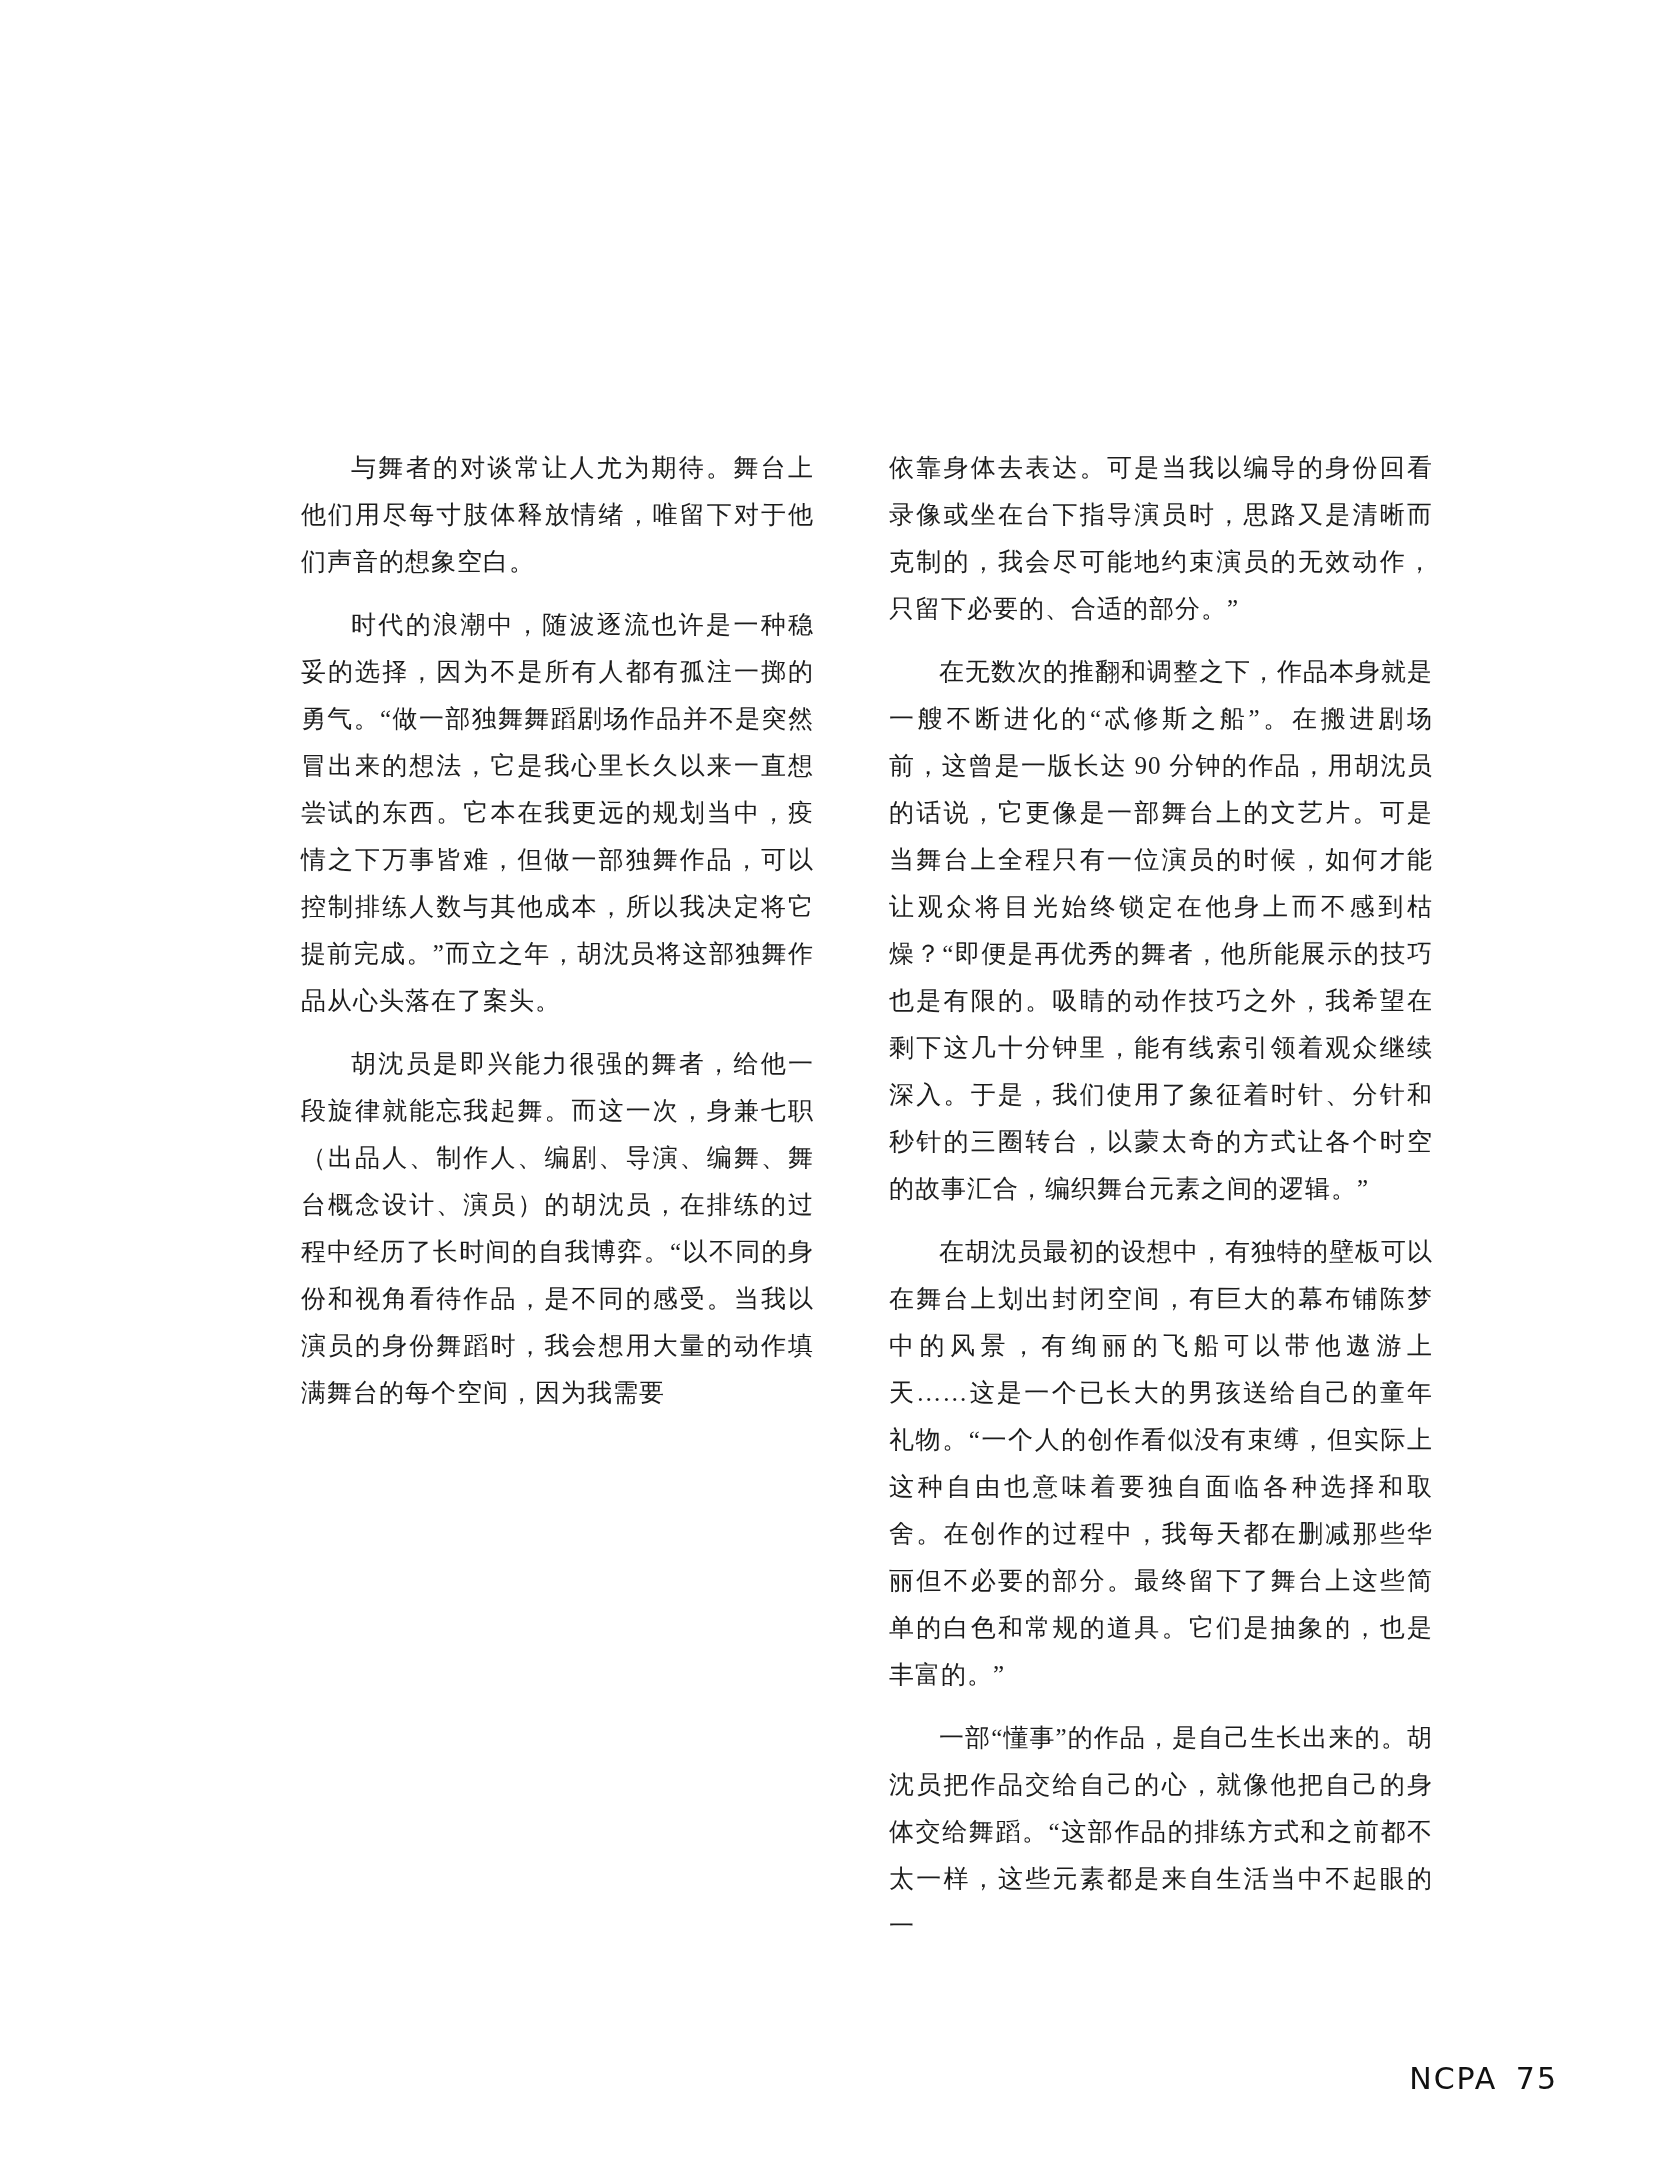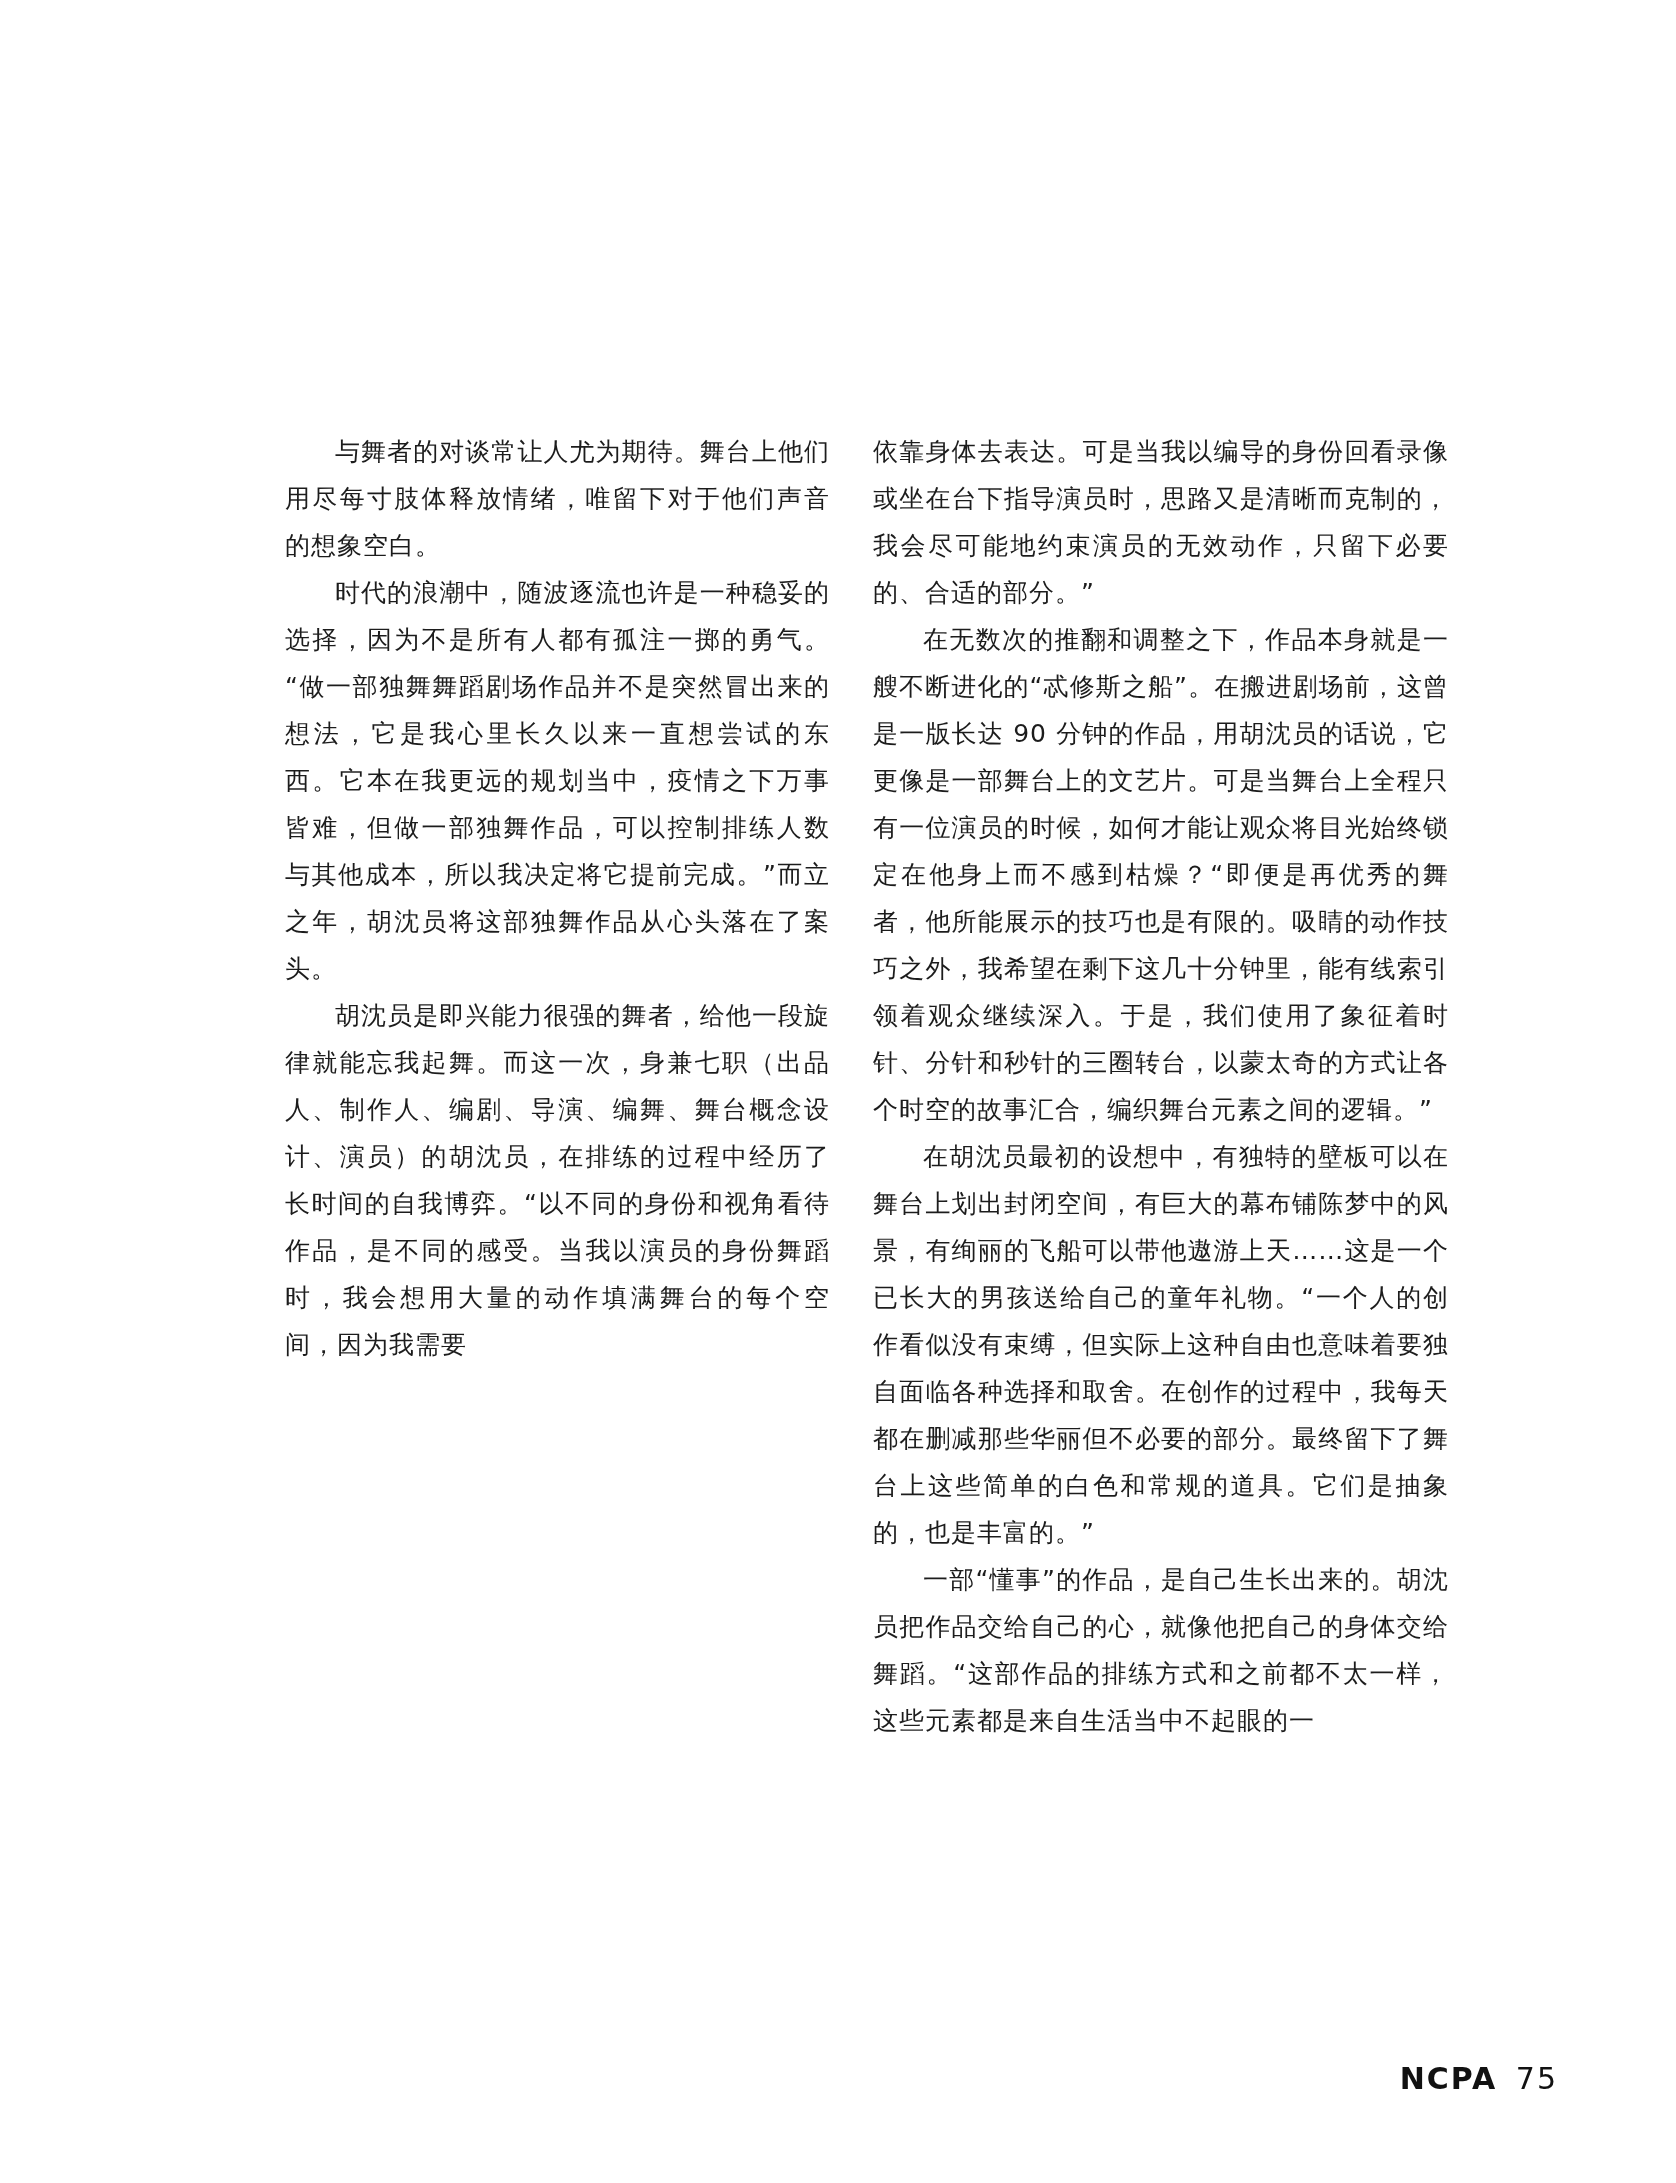--- a/index.html
+++ b/index.html
@@ -22,42 +22,43 @@
     font-size: 25px;
     line-height: 47px;
     letter-spacing: 1px;
     text-align: justify;
     text-justify: inter-ideograph;
     font-weight: 400;
   }
   .column-left  { left: 285px;  width: 545px; }
   .column-right { left: 873px; width: 576px; }
   .column p {
-    margin: 0;
+    margin: 16px;
     text-indent: 2em;
+    font-family: Liberation Serif, serif;
   }
   .section-heading {
     margin: 41px 0 58px 0;
     font-size: 36px;
     line-height: 47px;
     font-weight: bold;
     letter-spacing: 2px;
     text-indent: 0;
   }
   .footer {
     position: absolute;
     right: 118px;
     bottom: 87px;
     font-size: 30px;
     letter-spacing: 2px;
     color: #111111;
     font-weight: 400;
     white-space: nowrap;
   }
-  .footer .brand { margin-right: 18.5px; font-weight: bold; }
+  .footer .brand { margin-right: 18.5px; }
 </style>
 </head>
 <body>
 
 <div class="page">
 
   <div class="column column-left">
     <p>与舞者的对谈常让人尤为期待。舞台上他们用尽每寸肢体释放情绪，唯留下对于他们声音的想象空白。</p>
     <p>时代的浪潮中，随波逐流也许是一种稳妥的选择，因为不是所有人都有孤注一掷的勇气。“做一部独舞舞蹈剧场作品并不是突然冒出来的想法，它是我心里长久以来一直想尝试的东西。它本在我更远的规划当中，疫情之下万事皆难，但做一部独舞作品，可以控制排练人数与其他成本，所以我决定将它提前完成。”而立之年，胡沈员将这部独舞作品从心头落在了案头。</p>
     <p>胡沈员是即兴能力很强的舞者，给他一段旋律就能忘我起舞。而这一次，身兼七职（出品人、制作人、编剧、导演、编舞、舞台概念设计、演员）的胡沈员，在排练的过程中经历了长时间的自我博弈。“以不同的身份和视角看待作品，是不同的感受。当我以演员的身份舞蹈时，我会想用大量的动作填满舞台的每个空间，因为我需要</p>

